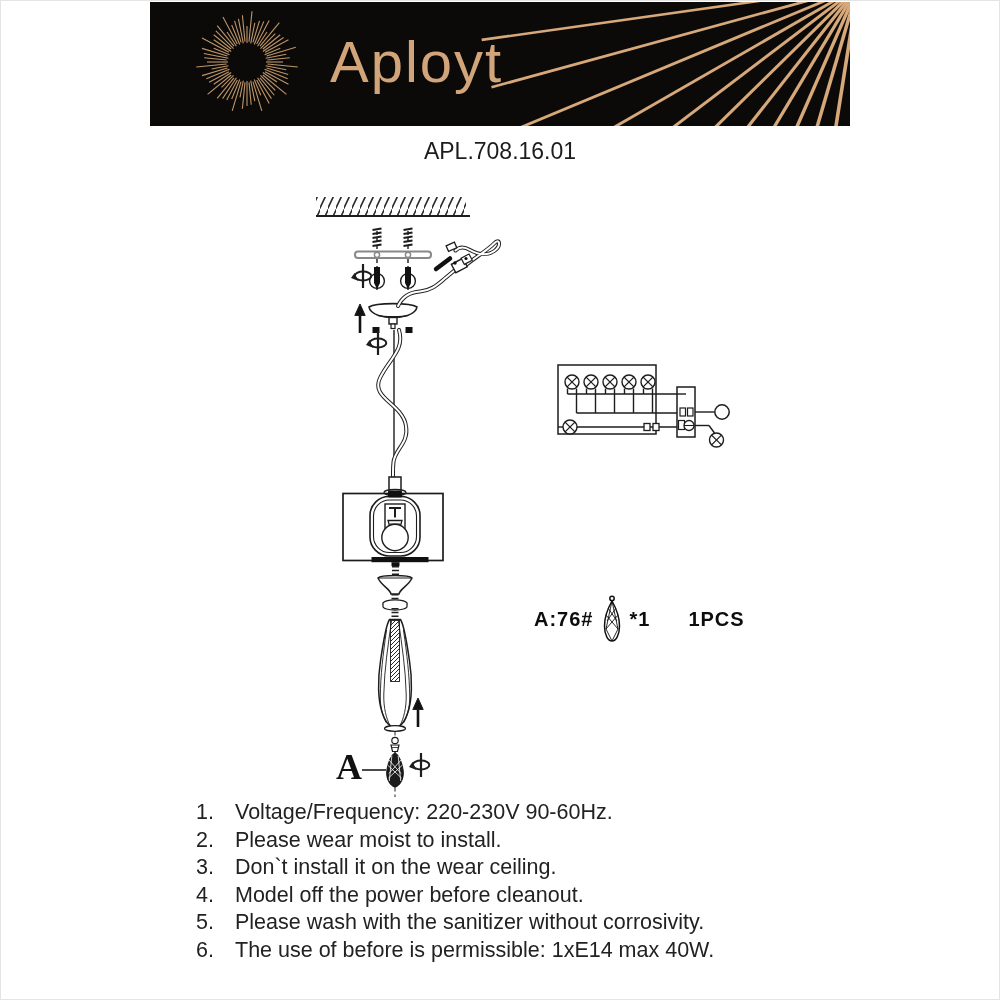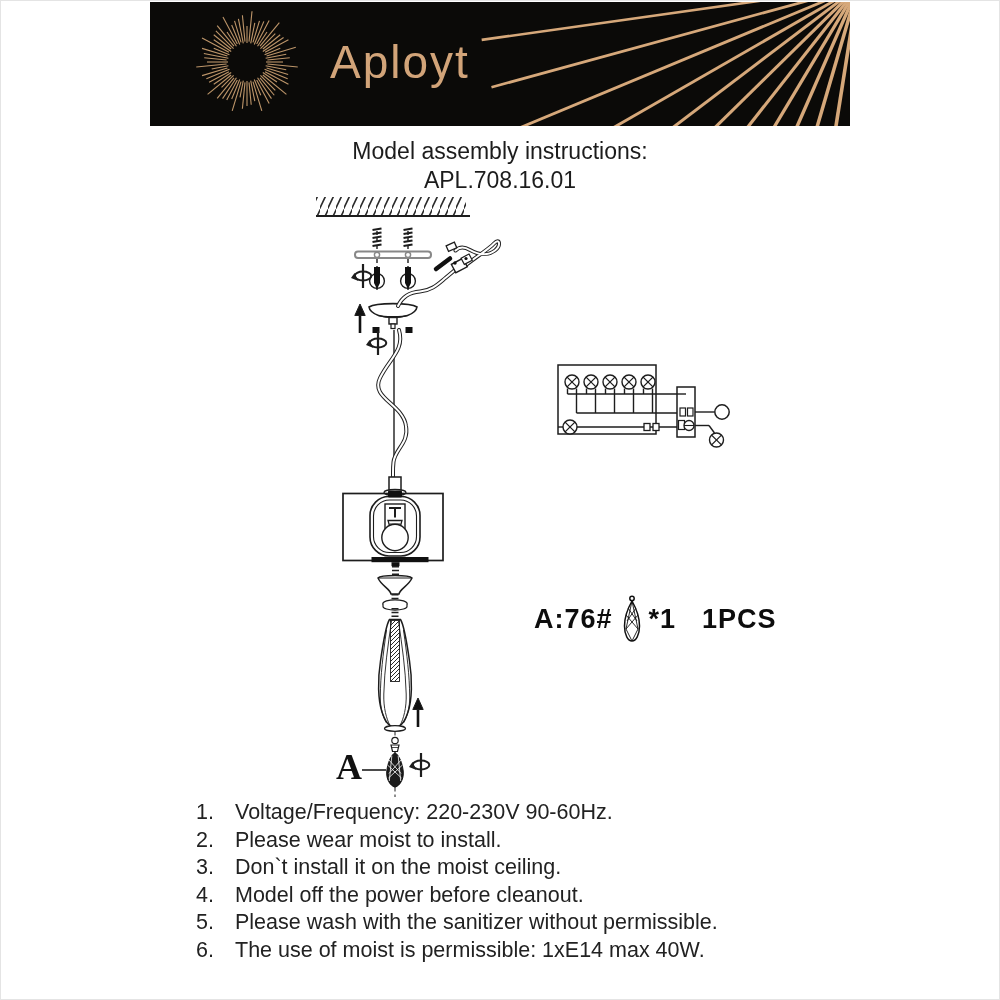--- a/index.html
+++ b/index.html
@@ -3,37 +3,37 @@
 <meta charset="utf-8">
 <style>
   html,body{margin:0;padding:0;background:#fff;}
   .page{position:relative;width:1000px;height:1000px;background:#ffffff;
         font-family:"Liberation Sans",sans-serif;overflow:hidden;
         box-shadow:inset 0 0 0 1px #e4e4e4;}
   
   .banner{position:absolute;left:150px;top:2px;width:700px;height:124px;
           background:#0b0a08;overflow:hidden;}
   .banner svg{position:absolute;left:0;top:0;}
-  .brand{position:absolute;left:180px;top:32px;color:#d2a479;font-size:46px;
+  .brand{position:absolute;left:180px;top:32px;color:#d2a479;font-size:58px;
          font-weight:400;letter-spacing:2px;line-height:56px;}
   
   .title{position:absolute;left:0;top:137px;width:1000px;text-align:center;
          color:#1c1c1c;font-size:23px;line-height:29px;}
   
   .diagram{position:absolute;left:0;top:0;width:1000px;height:1000px;}
   .part-label-a{position:absolute;left:336px;top:746px;
                 font-family:"Liberation Serif",serif;font-weight:700;
                 font-size:36px;color:#111;}
   
   .legend{position:absolute;left:534px;top:594px;height:50px;display:flex;
-          align-items:center;color:#0d0d0d;font-size:27px;font-weight:800;
+          align-items:center;color:#0d0d0d;font-size:20px;font-weight:800;
           letter-spacing:1px;}
   .legend .icon{margin:0 4px 0 6px;}
   .legend .qty{margin-right:0;}
-  .legend .pcs{margin-left:26px;}
+  .legend .pcs{margin-left:38px;}
   
   .instructions{position:absolute;left:196px;top:799px;width:680px;
                 color:#222;font-size:21.5px;line-height:27.6px;}
   .instr{display:flex;}
   .instr .num{width:39px;flex:0 0 39px;}
   .instr .txt{flex:1;}
 </style>
 </head>
 <body>
 
@@ -118,21 +118,20 @@
           <line x1="708" y1="-15" x2="378.579235404471" y2="174.42534110645553" stroke="#d6a87a" stroke-width="2.9"></line>
           <line x1="708" y1="-15" x2="357.1801174970673" y2="131.03222261072543" stroke="#d6a87a" stroke-width="2.8"></line>
           <line x1="708" y1="-15" x2="341.46818098603677" y2="85.27175898684183" stroke="#d6a87a" stroke-width="2.7"></line>
           <line x1="708" y1="-15" x2="331.6981338782033" y2="37.88577836482498" stroke="#d6a87a" stroke-width="2.6"></line>
         </g>
     </svg>
     <div class="brand">Aployt</div>
   </div>
 
   <div class="title">
-    <div>Model assembly instructions:</div>
     <div>APL.708.16.01</div>
   </div>
 
   <svg class="diagram" viewBox="0 0 1000 1000">
     <defs>
       <pattern id="hatchC" patternUnits="userSpaceOnUse" width="8" height="19">
         <line x1="-1" y1="20" x2="9" y2="-1" stroke="#2a2a2a" stroke-width="1.6"></line>
       </pattern>
       <pattern id="hatchS" patternUnits="userSpaceOnUse" width="4" height="4">
         <line x1="0" y1="4" x2="4" y2="0" stroke="#2a2a2a" stroke-width="1"></line>
@@ -333,29 +332,29 @@
     <div class="instr">
       <span class="num">1.</span>
       <span class="txt">Voltage/Frequency: 220-230V 90-60Hz.</span>
     </div>
     <div class="instr">
       <span class="num">2.</span>
       <span class="txt">Please wear moist to install.</span>
     </div>
     <div class="instr">
       <span class="num">3.</span>
-      <span class="txt">Don`t install it on the moist ceiling.</span>
+      <span class="txt">Don`t install it on the wear ceiling.</span>
     </div>
     <div class="instr">
       <span class="num">4.</span>
       <span class="txt">Model off the power before cleanout.</span>
     </div>
     <div class="instr">
       <span class="num">5.</span>
-      <span class="txt">Please wash with the sanitizer without permissible.</span>
+      <span class="txt">Please wash with the sanitizer without corrosivity.</span>
     </div>
     <div class="instr">
       <span class="num">6.</span>
-      <span class="txt">The use of moist is permissible: 1xE14 max 40W.</span>
+      <span class="txt">The use of before is permissible: 1xE14 max 40W.</span>
     </div>
   </div>
 
 </div>
 
 </body></html>

